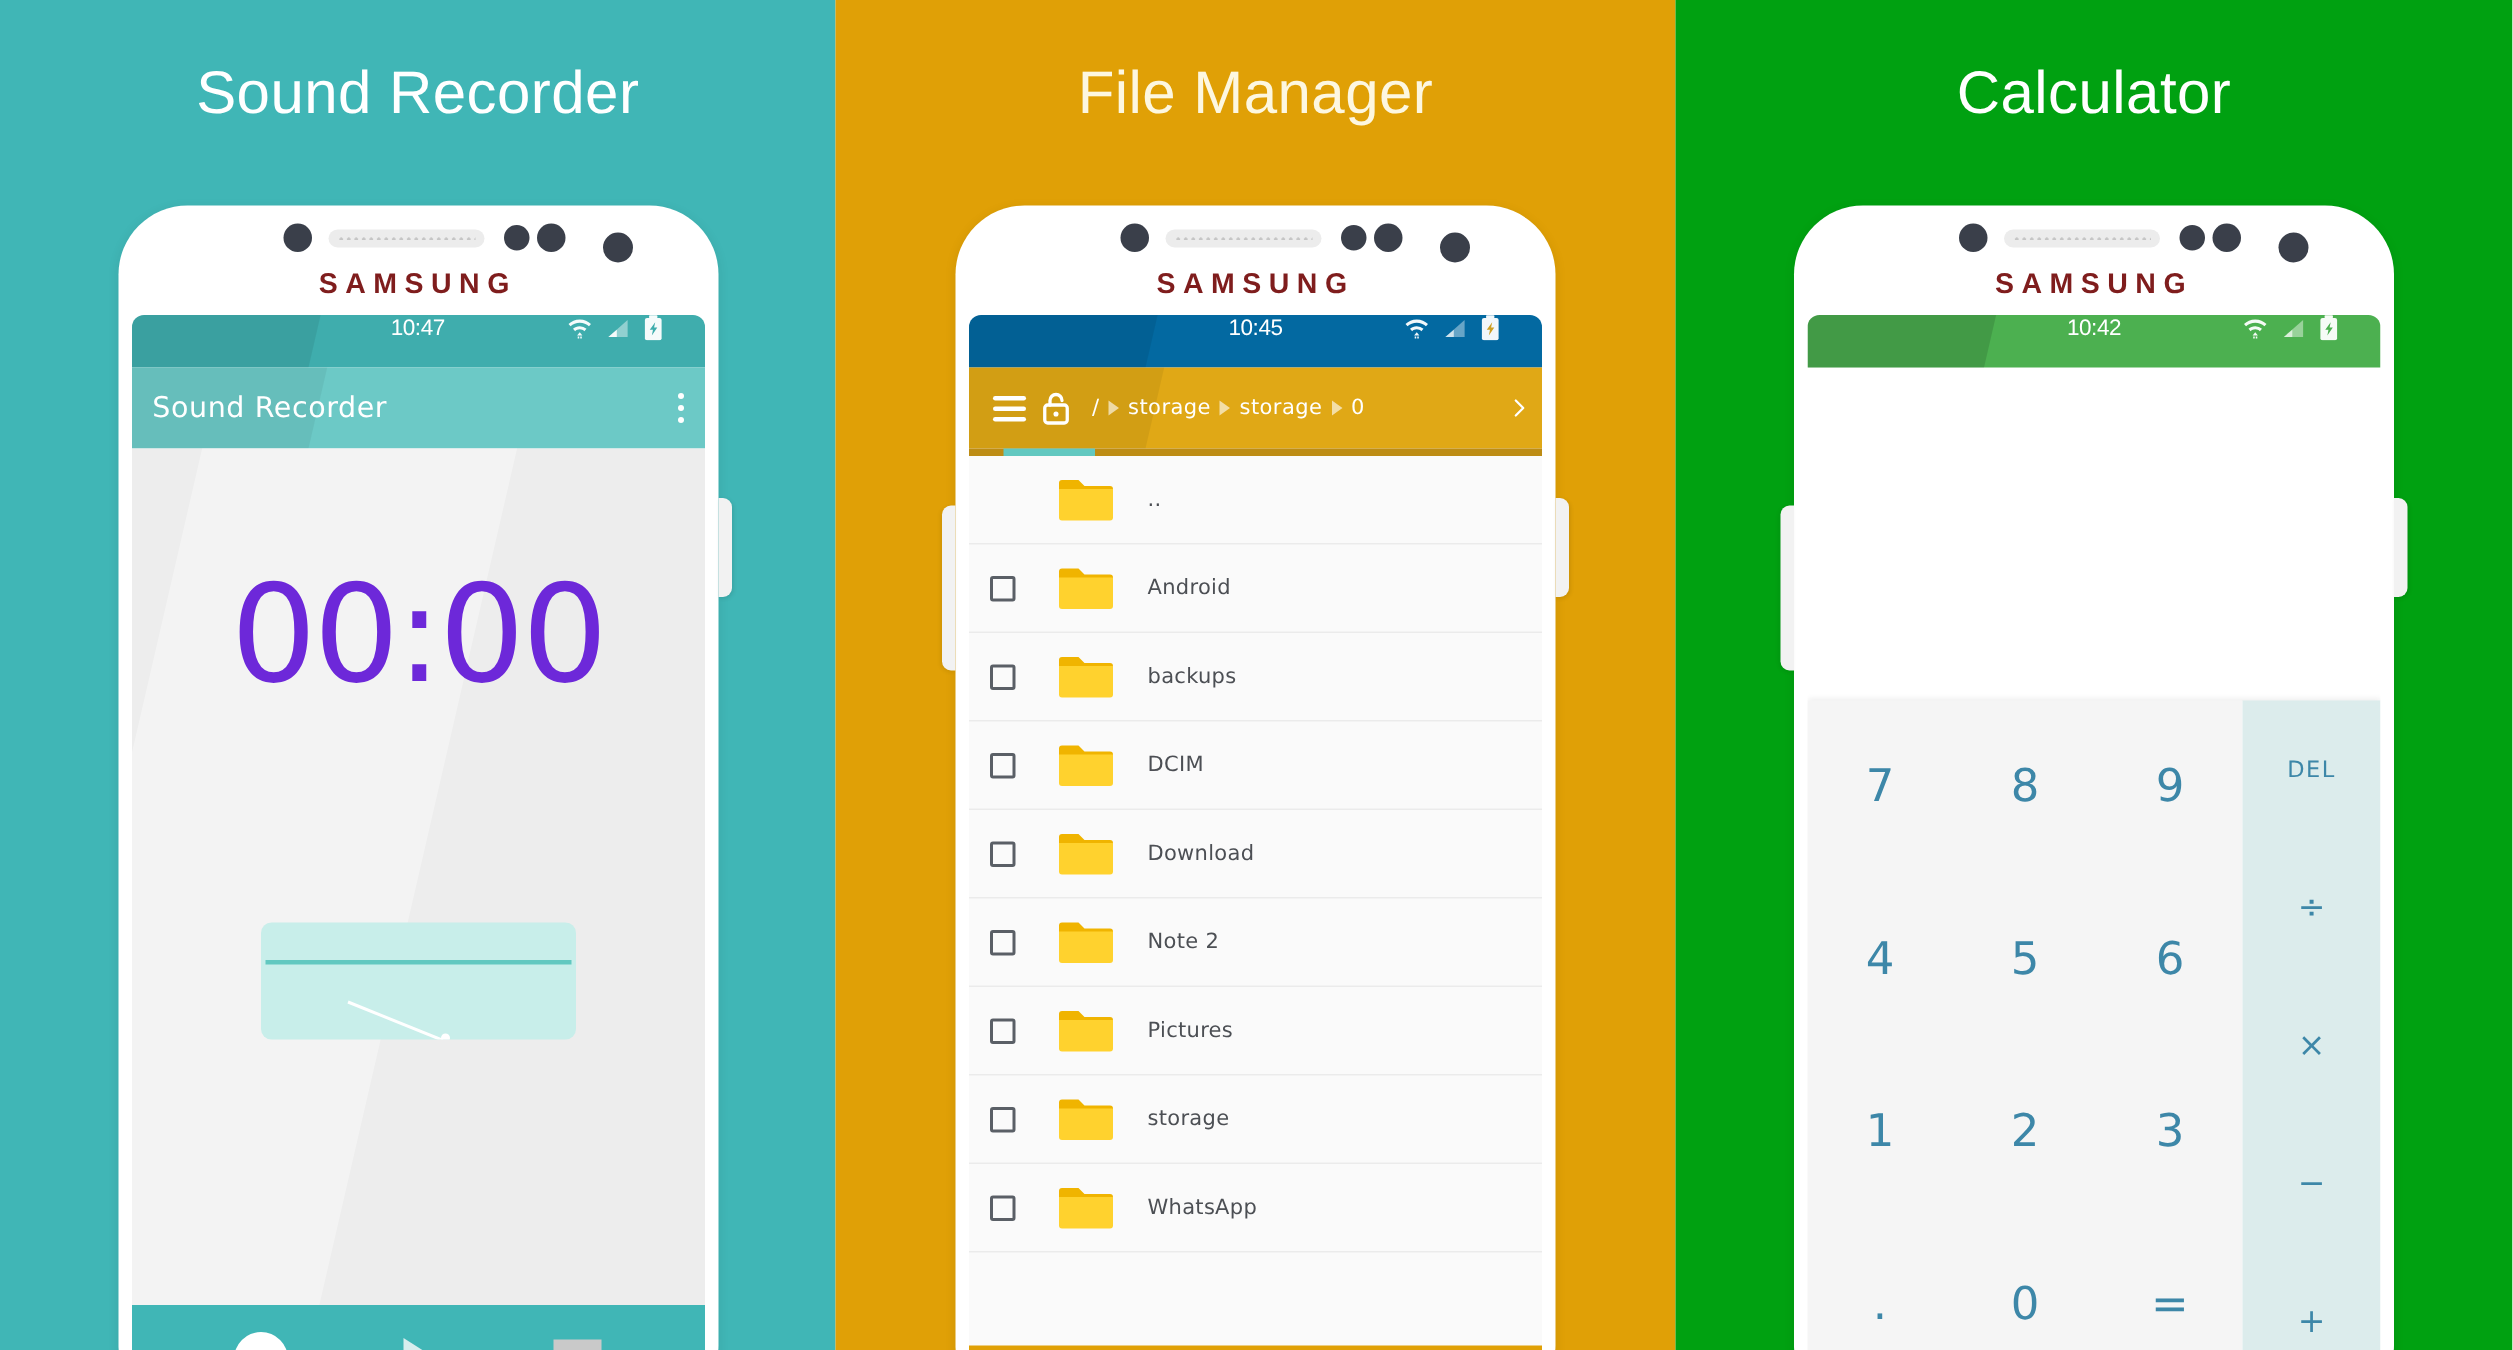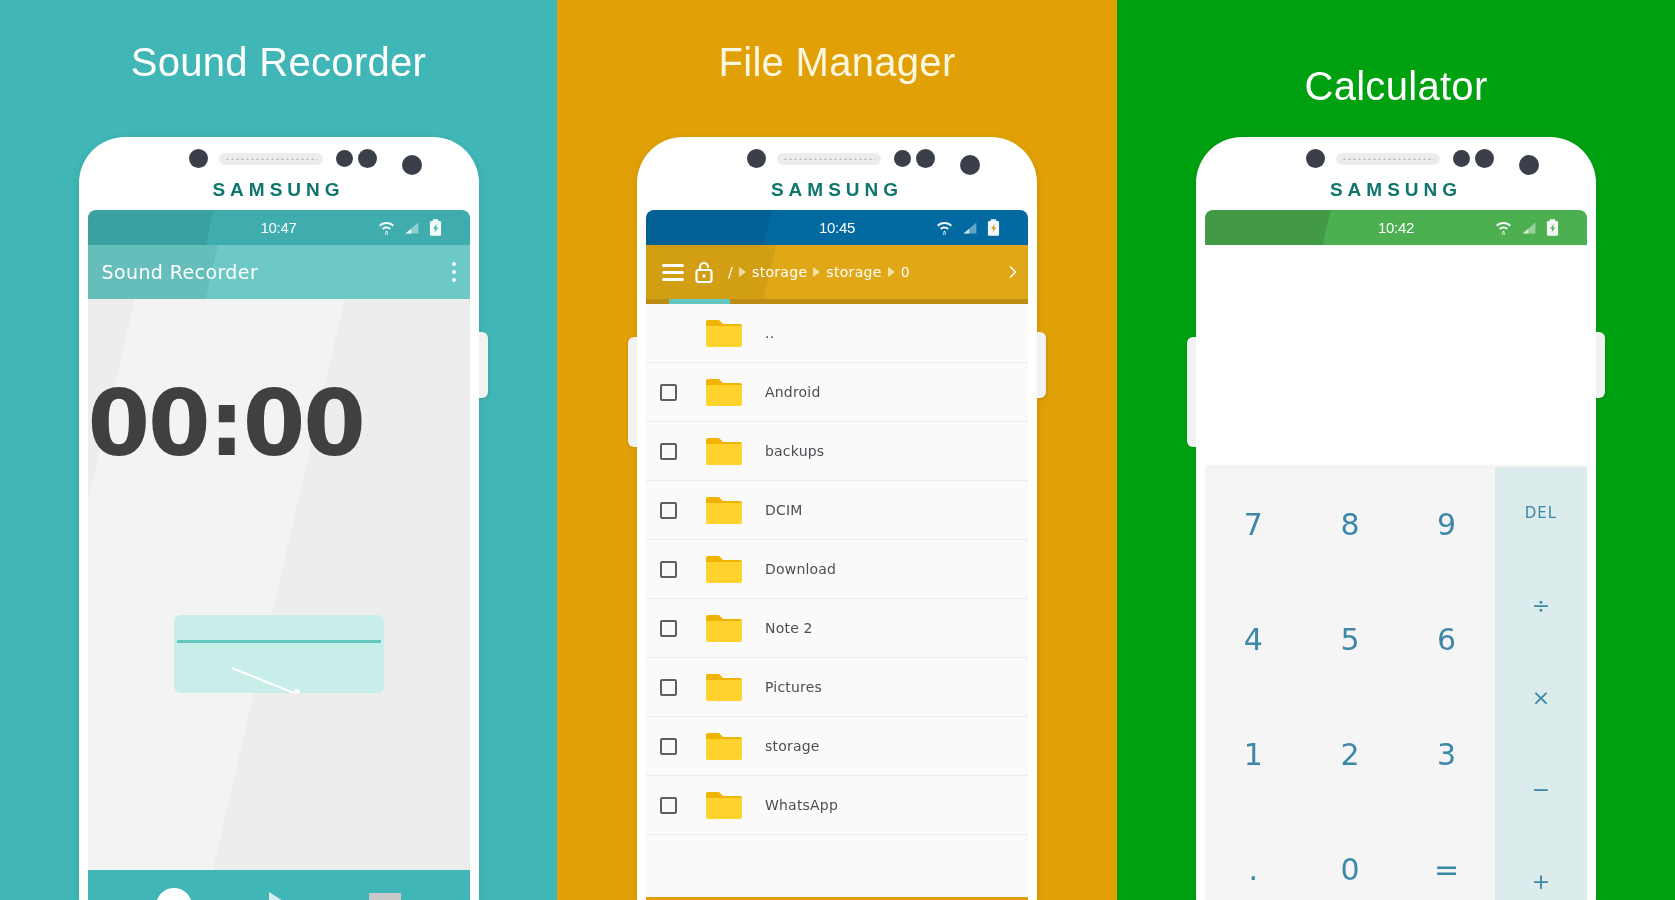--- a/index.html
+++ b/index.html
@@ -29,21 +29,21 @@
     position: absolute;
     top: 40px; left: 0; right: 0;
     text-align: center;
     font-family: "Liberation Sans", sans-serif;
     font-size: 40px;
     font-weight: 400;
     letter-spacing: 0.3px;
   }
   .panel-recorder .panel-title { color: #ffffff; }
   .panel-files    .panel-title { color: #fdf7e0; }
-  .panel-calc     .panel-title { color: #ffffff; margin-top: 24px; }
+  .panel-calc     .panel-title { color: #ffffff; }
 
   
   .phone {
     position: absolute;
     left: 50%;
     transform: translateX(-50%);
     top: 137px;
     width: 400px;
     height: 790px;
     background: #ffffff;
@@ -90,39 +90,39 @@
     background-size: 5px 5px;
   }
   .brand {
     position: absolute;
     top: 42px; left: 0; right: 0;
     text-align: center;
     font-family: "Liberation Sans", sans-serif;
     font-size: 19px;
     font-weight: 700;
     letter-spacing: 5px;
-    color: #0f766e;
+    color: #7f1d1d;
   }
 
   
   .screen {
     position: absolute;
     left: 9px; right: 9px;
     top: 73px; bottom: 0;
     overflow: hidden;
     background: #ffffff;
     border-radius: 8px 8px 0 0;
   }
 
   
   .statusbar {
     position: relative;
     height: 35px;
     display: flex;
-    align-items: center;
+    align-items: flex-start;
     justify-content: flex-end;
     padding-right: 28px;
     overflow: hidden;
   }
   .statusbar .clock {
     position: absolute;
     left: 0; right: 0;
     text-align: center;
     font-family: "Liberation Sans", sans-serif;
     font-size: 15px;
@@ -168,24 +168,25 @@
   }
   .sr-body:after {
     content: ""; position: absolute;
     left: -60px; top: -40px; width: 210px; height: 160%;
     background: rgba(255,255,255,0.35);
     transform: skewX(-13deg);
   }
   .sr-timer {
     position: absolute;
     top: 72px; left: 0; right: 0;
+    text-align: center;
     font-family: "DejaVu Sans", sans-serif;
     font-size: 90px;
-    font-weight: 700;
-    color: #404040;
+    font-weight: 400;
+    color: #6d28d9;
     letter-spacing: -2px;
     z-index: 2;
   }
   .sr-wave {
     position: absolute;
     left: 86px; top: 316px;
     width: 210px; height: 78px;
     border-radius: 7px;
     background: #c8eeea;
     z-index: 2;

